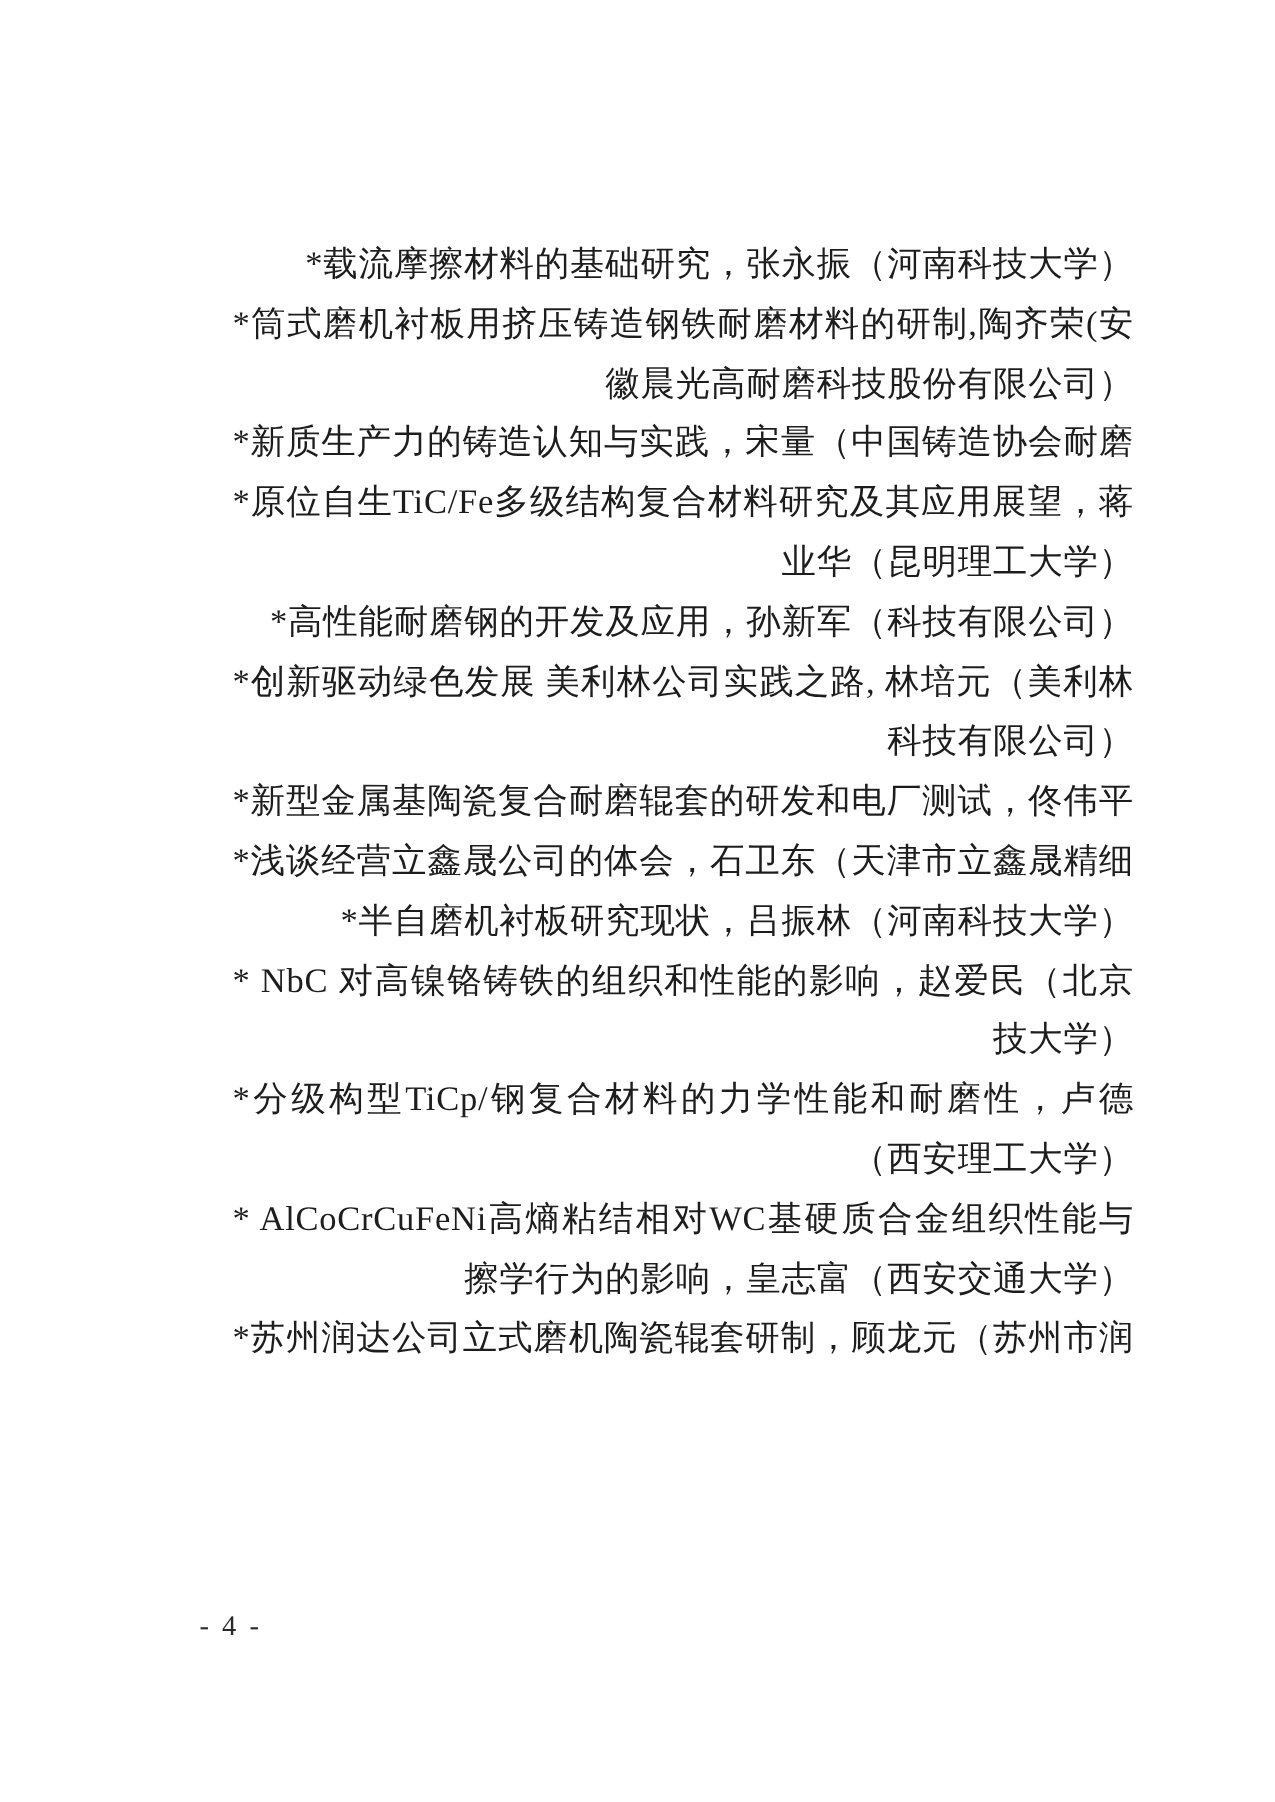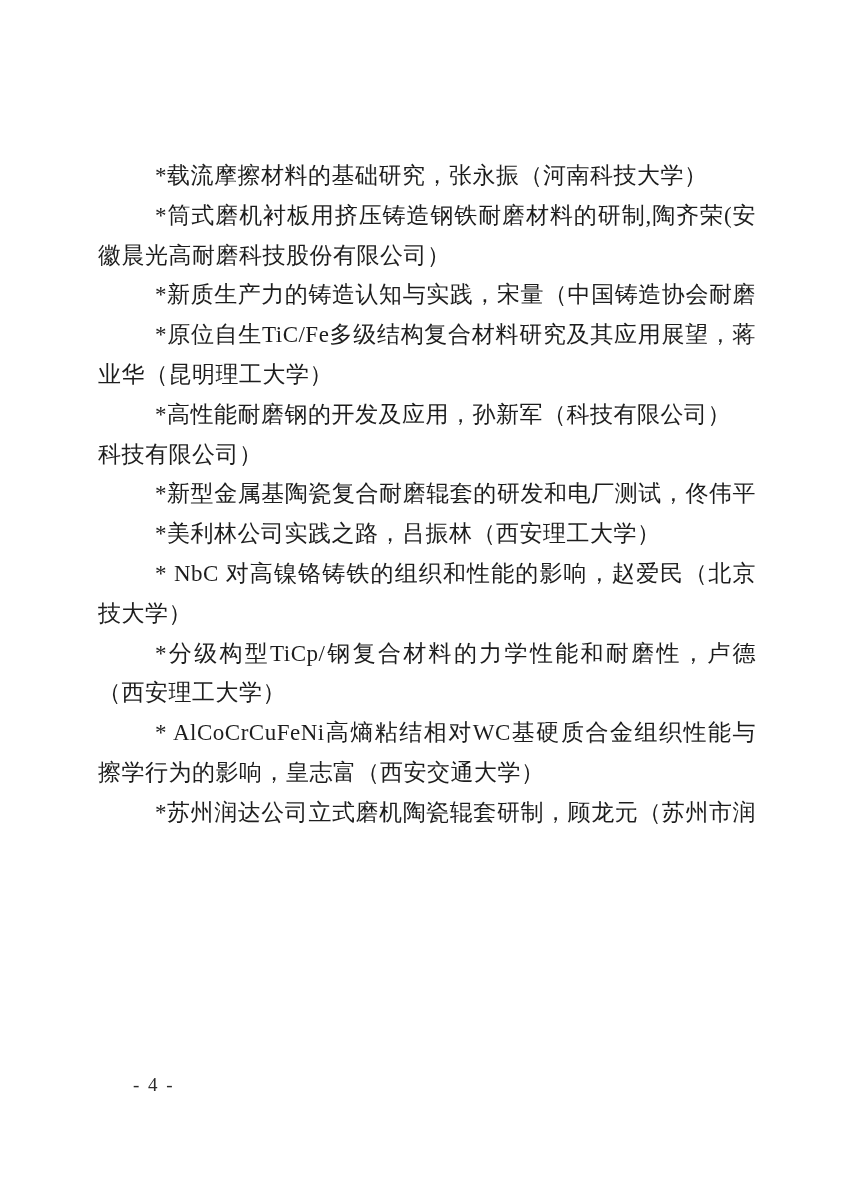--- a/index.html
+++ b/index.html
@@ -20,21 +20,21 @@
     position: absolute;
     left: 98px;
     top: 156px;
     width: 658px;
   }
   .line {
     font-size: 23px;
     line-height: 39.8px;
     height: 39.8px;
     white-space: nowrap;
-    text-align: left;
+    text-align: right;
     letter-spacing: 0.5px;
   }
   .line.indent {
     padding-left: 57px;
   }
   .line.fill {
     white-space: normal;
     text-align: justify;
     text-align-last: justify;
     text-justify: inter-character;
@@ -54,23 +54,25 @@
 
 <div class="page">
   <div class="content">
     <div class="line indent">*载流摩擦材料的基础研究，张永振（河南科技大学）</div>
     <div class="line indent fill">*筒式磨机衬板用挤压铸造钢铁耐磨材料的研制,陶齐荣(安</div>
     <div class="line">徽晨光高耐磨科技股份有限公司）</div>
     <div class="line indent fill">*新质生产力的铸造认知与实践，宋量（中国铸造协会耐磨</div>
     <div class="line indent fill">*原位自生TiC/Fe多级结构复合材料研究及其应用展望，蒋</div>
     <div class="line">业华（昆明理工大学）</div>
     <div class="line indent">*高性能耐磨钢的开发及应用，孙新军（科技有限公司）</div>
+    <div class="line indent fill">*创新驱动绿色发展 美利林公司实践之路, 林培元（美利林</div>
     <div class="line">科技有限公司）</div>
     <div class="line indent fill">*新型金属基陶瓷复合耐磨辊套的研发和电厂测试，佟伟平</div>
-    <div class="line indent">*美利林公司实践之路，吕振林（西安理工大学）</div>
+    <div class="line indent fill">*浅谈经营立鑫晟公司的体会，石卫东（天津市立鑫晟精细</div>
+    <div class="line indent">*半自磨机衬板研究现状，吕振林（河南科技大学）</div>
     <div class="line indent fill">* NbC 对高镍铬铸铁的组织和性能的影响，赵爱民（北京科</div>
     <div class="line">技大学）</div>
     <div class="line indent fill">*分级构型TiCp/钢复合材料的力学性能和耐磨性，卢德宏、</div>
     <div class="line">（西安理工大学）</div>
     <div class="line indent fill">* AlCoCrCuFeNi高熵粘结相对WC基硬质合金组织性能与摩</div>
     <div class="line">擦学行为的影响，皇志富（西安交通大学）</div>
     <div class="line indent fill">*苏州润达公司立式磨机陶瓷辊套研制，顾龙元（苏州市润</div>
   </div>
   <div class="footer">- 4 -</div>
 </div>

